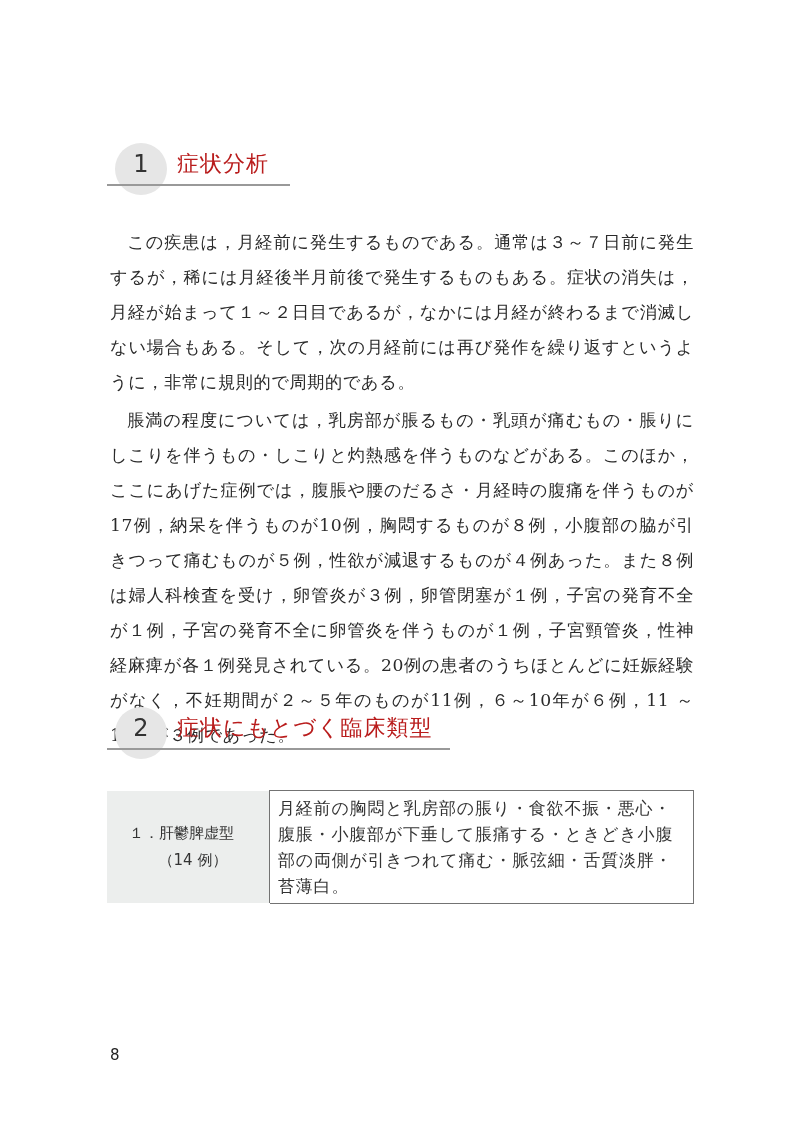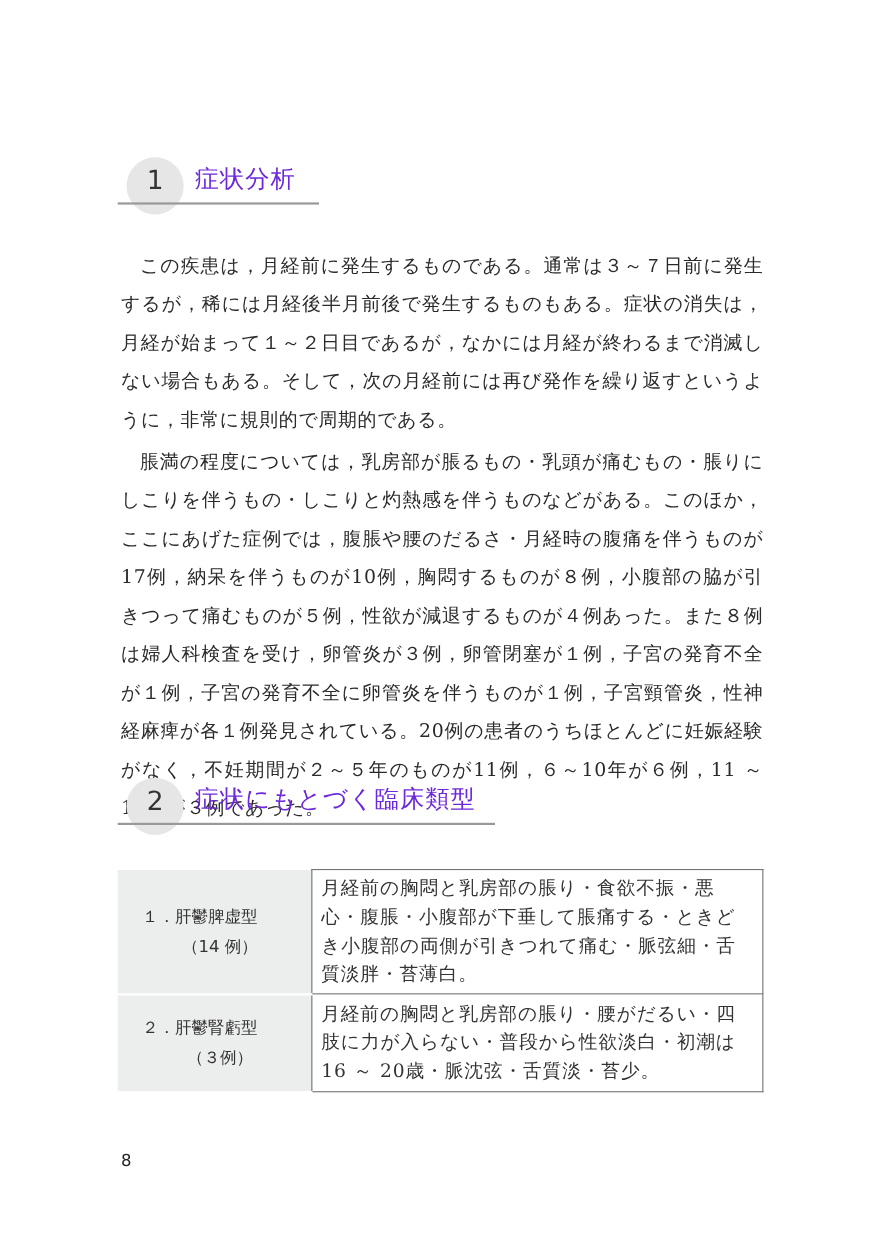--- a/index.html
+++ b/index.html
@@ -16,39 +16,39 @@
       border-radius: 50%; background: #e6e6e6;
     }
     .heading .num {
       position: absolute; left: 8px; top: 6px; width: 52px; text-align: center;
       font-family: "DejaVu Sans", "Liberation Sans", sans-serif;
       font-size: 24px; color: #333; line-height: 30px;
     }
     .heading .title {
       position: absolute; left: 70px; top: 6px;
       font-family: "DejaVu Sans", "Liberation Sans", sans-serif;
-      font-size: 22px; color: #6d28d9; line-height: 30px; white-space: nowrap;
+      font-size: 22px; color: #b91c1c; line-height: 30px; white-space: nowrap;
       letter-spacing: 1px;
     }
     .heading .rule {
       position: absolute; left: 0; top: 41px; height: 2px; background: #999;
     }
     .para {
       position: absolute; left: 107px; width: 590px;
       font-size: 17.2px; line-height: 35px; letter-spacing: 0.6px;
       text-align: justify;
     }
     .para p { margin: 3px; text-indent: 1em; }
     table.types {
       position: absolute; left: 107px; top: 790px; width: 587px;
       border-collapse: collapse;
     }
     table.types td { vertical-align: middle; }
     td.type-name {
-      width: 176px; background: #eceeed; text-align: center;
+      width: 162px; background: #eceeed; text-align: center;
       font-family: "DejaVu Sans", "Liberation Sans", sans-serif;
       font-size: 15px; line-height: 27px; color: #333;
       border-bottom: 2px solid #ffffff;
       padding: 0;
     }
     td.type-name .n { display: block; text-align: left; padding-left: 22px; }
     td.type-name .c { display: block; padding-left: 10px; }
     td.type-desc {
       border: 1px solid #737373; padding: 4px 8px 4px 8px;
       font-size: 17px; line-height: 26px; color: #333; letter-spacing: 0.8px;
@@ -85,23 +85,16 @@
 
 <table class="types">
   <tbody>
       <tr class="row1">
     <td class="type-name">
       <span class="n">１．肝鬱脾虚型</span>
       <span class="c">（14 例）</span>
     </td>
     <td class="type-desc">月経前の胸悶と乳房部の脹り・食欲不振・悪心・腹脹・小腹部が下垂して脹痛する・ときどき小腹部の両側が引きつれて痛む・脈弦細・舌質淡胖・苔薄白。</td>
   </tr>
-  <tr class="row2">
-    <td class="type-name">
-      <span class="n">２．肝鬱腎虧型</span>
-      <span class="c">（３例）</span>
-    </td>
-    <td class="type-desc">月経前の胸悶と乳房部の脹り・腰がだるい・四肢に力が入らない・普段から性欲淡白・初潮は16 ～ 20歳・脈沈弦・舌質淡・苔少。</td>
-  </tr>
 </tbody>
   </table>
 
 <div class="page-num">8</div>
 
 </body></html>

